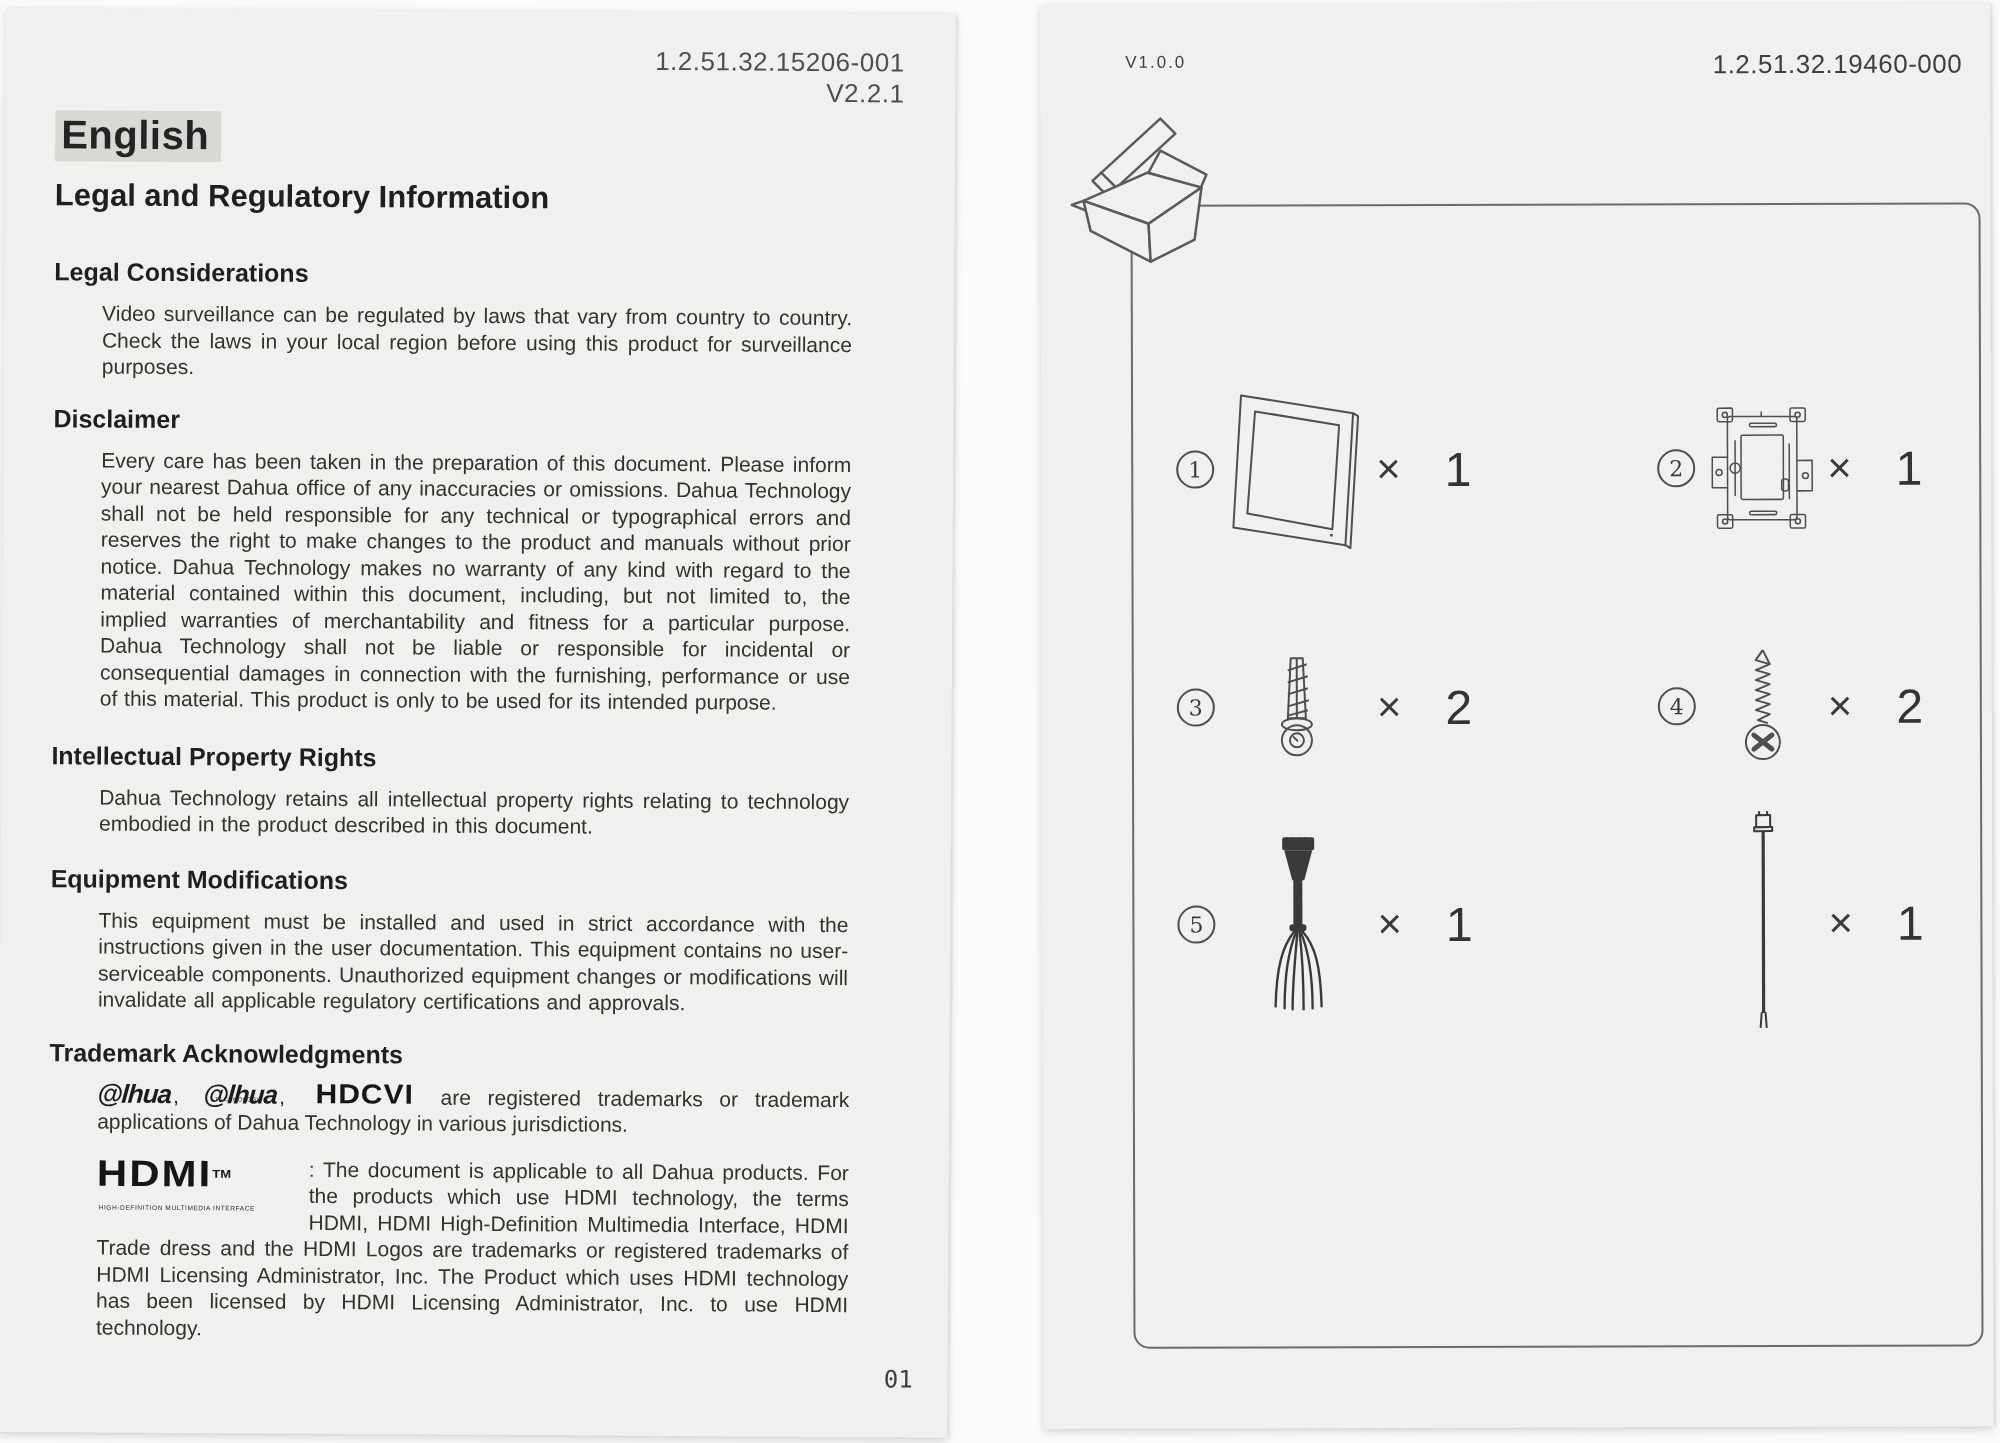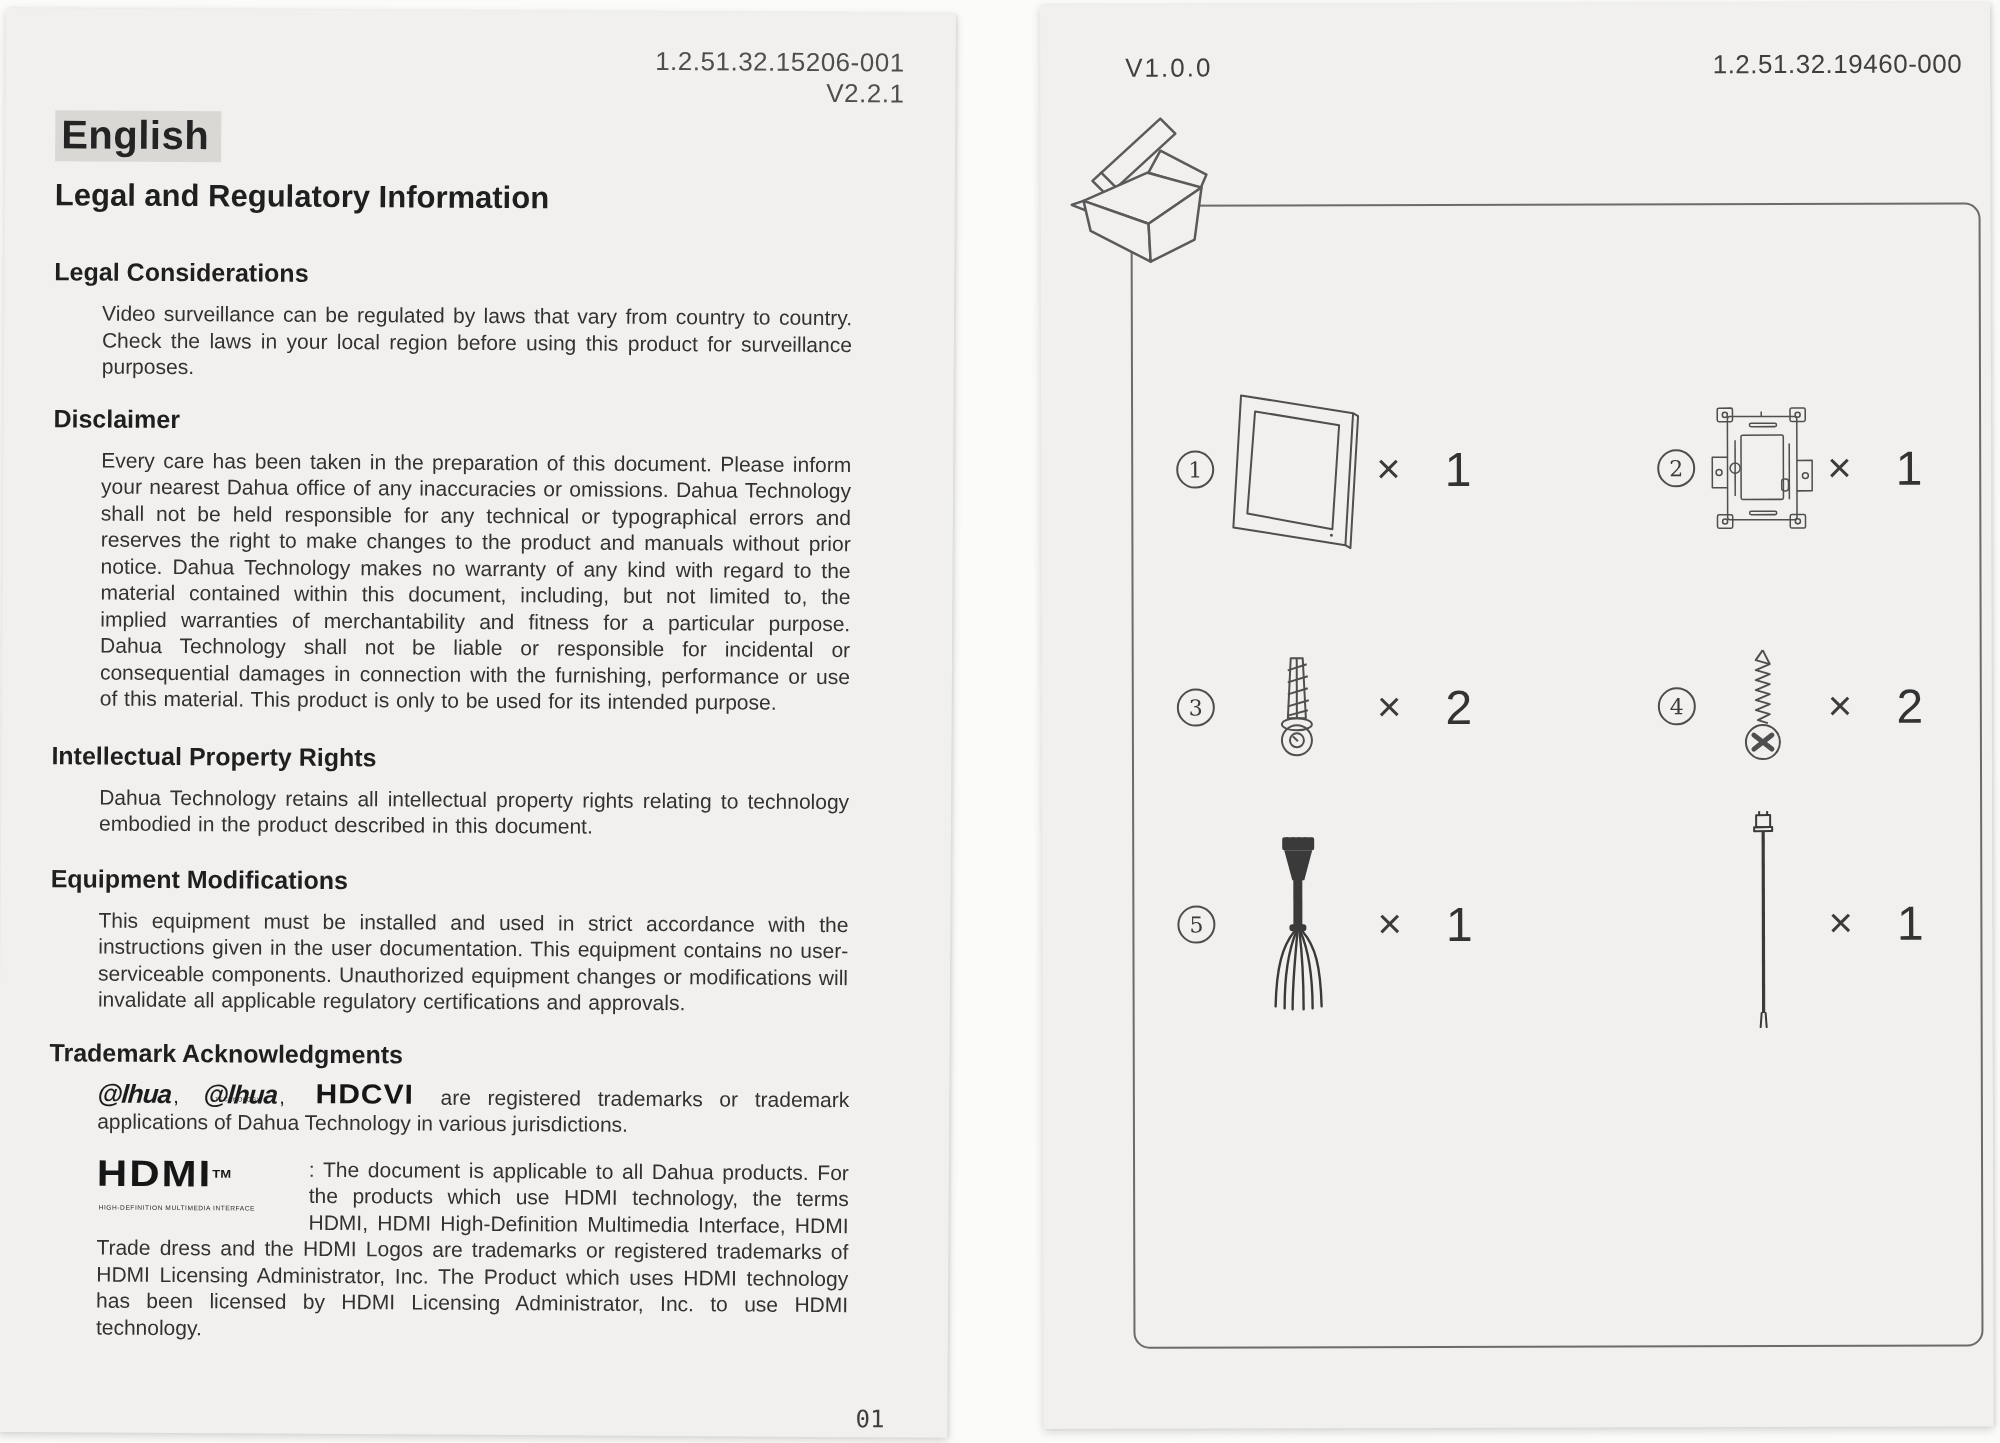--- a/index.html
+++ b/index.html
@@ -53,27 +53,27 @@
     margin:0 10px 0 6px;transform:scaleY(.92);
   }
   .hdmi-wrap{margin:20px 0 0 48px;width:752px;font-size:21px;line-height:26.5px;text-align:justify;color:#33322f;}
   .hdmi-float{float:left;width:212px;height:56px;position:relative;margin-top:2px;}
   .hdmi-logo{
     font-weight:800;font-size:42px;letter-spacing:2px;color:#161616;line-height:36px;
     transform:scaleY(.88);transform-origin:left top;display:inline-block;
   }
   .hdmi-tm{font-size:13px;font-weight:700;vertical-align:top;letter-spacing:0;}
   .hdmi-caption{position:absolute;left:2px;top:37px;font-size:6.6px;letter-spacing:.55px;color:#2a2a2a;white-space:nowrap;}
-  .pagenum{position:absolute;right:63px;top:1352px;font-family:"DejaVu Sans Mono",monospace;font-size:24px;color:#3e3e3e;margin-top:40px;}
+  .pagenum{position:absolute;right:35px;top:1352px;font-family:"DejaVu Sans Mono",monospace;font-size:24px;color:#3e3e3e;}
   
   .page-right{
     left:1040px;top:5px;width:950px;height:1424px;
     transform:rotate(-.15deg);transform-origin:top left;
   }
-  .rp-version{position:absolute;left:85px;top:48px;font-size:26px;color:#3f3f3f;letter-spacing:2px;}
+  .rp-version{position:absolute;left:85px;top:48px;font-size:17px;color:#3f3f3f;letter-spacing:2px;}
   .rp-docnum{position:absolute;right:28px;top:46px;font-size:26px;color:#3f3f3f;letter-spacing:.5px;}
   .pack-frame{
     position:absolute;left:90px;top:200px;width:846px;height:1140px;
     border:2px solid #6b6b6b;border-radius:16px;z-index:1;
   }
   .box-art{position:absolute;left:30px;top:104px;z-index:3;}
   .pack-item{position:absolute;display:flex;align-items:center;z-index:2;}
   .circ-num{
     flex:0 0 auto;width:34px;height:34px;border:2px solid #4d4d4d;border-radius:50%;
     display:flex;align-items:center;justify-content:center;

